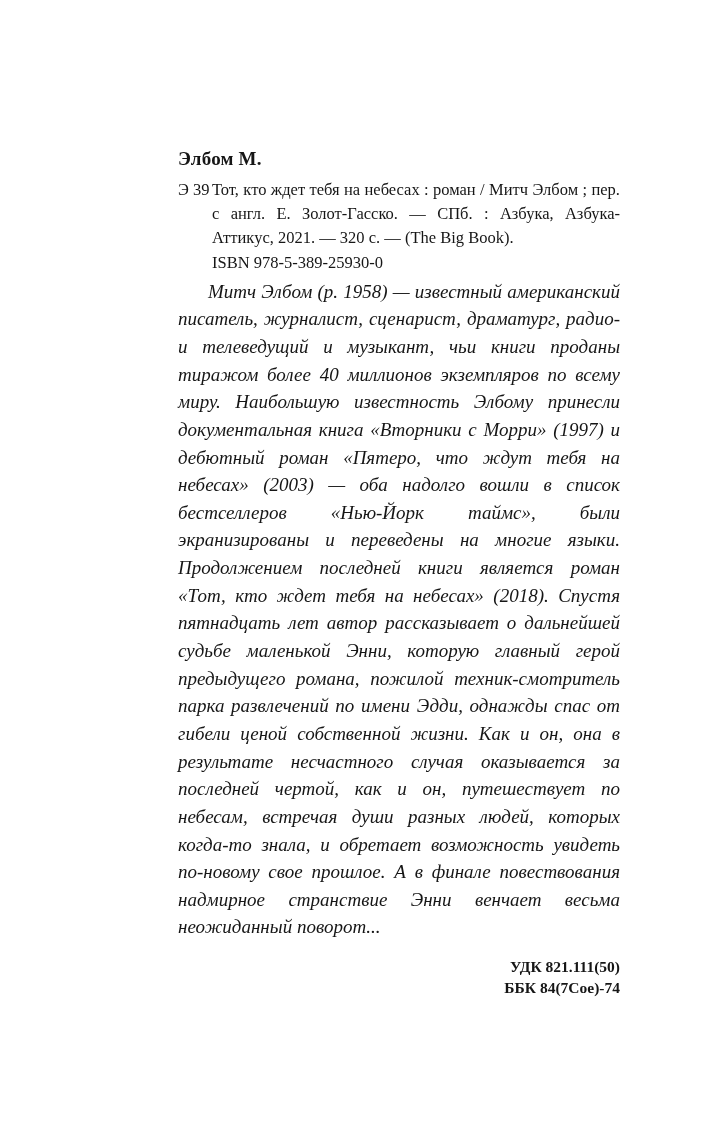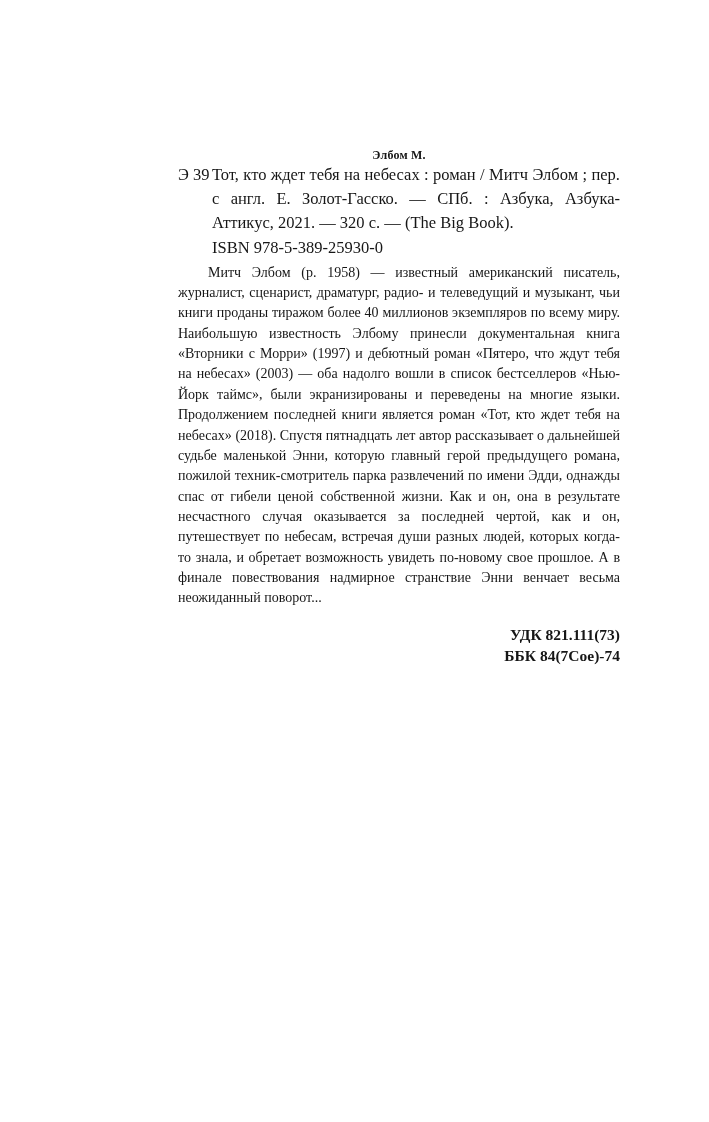--- a/index.html
+++ b/index.html
@@ -26,24 +26,23 @@
 
   .cip-block {
     position: absolute;
     left: 178px;
     top: 148px;
     width: 442px;
   }
 
   .author-line {
     font-weight: bold;
-    font-size: 12px;
+    font-size: 19px;
     letter-spacing: 0.2px;
-    margin: 0 0 0 0;
-    text-align: center;
+    margin: 0 0 8px 0;
   }
 
   .desc-row {
     display: flex;
     align-items: flex-start;
   }
 
   .shelf-mark {
     font-size: 16.5px;
     width: 34px;
@@ -63,26 +62,27 @@
   }
 
   .isbn-line {
     font-size: 16.5px;
     line-height: 1.45;
     margin: 1px 0 3px 0;
     padding-left: 34px;
   }
 
   .annotation {
-    font-size: 14px;
+    font-size: 19px;
     line-height: 1.455;
     text-align: justify;
     text-align-last: left;
     text-indent: 30px;
     margin: 0;
+    font-style: italic;
   }
 
   .classifiers {
     margin-top: 16px;
     text-align: right;
     font-weight: bold;
     font-size: 15.5px;
     line-height: 1.35;
   }
   .classifiers div {
@@ -100,18 +100,18 @@
     <div class="desc-row">
       <div class="shelf-mark">Э 39</div>
       <div class="desc-text">Тот, кто ждет тебя на небесах : роман / Митч Элбом ; пер. с англ. Е. Золот-Гасско. — СПб. : Азбука, Азбука-Аттикус, 2021. — 320 с. — (The Big Book).</div>
     </div>
 
     <div class="isbn-line">ISBN 978-5-389-25930-0</div>
 
     <div class="annotation">Митч Элбом (р. 1958) — известный американский писатель, журналист, сценарист, драматург, радио- и телеведущий и музыкант, чьи книги проданы тиражом более 40 миллионов экземпляров по всему миру. Наибольшую известность Элбому принесли документальная книга «Вторники с Морри» (1997) и дебютный роман «Пятеро, что ждут тебя на небесах» (2003) — оба надолго вошли в список бестселлеров «Нью-Йорк таймс», были экранизированы и переведены на многие языки. Продолжением последней книги является роман «Тот, кто ждет тебя на небесах» (2018). Спустя пятнадцать лет автор рассказывает о дальнейшей судьбе маленькой Энни, которую главный герой предыдущего романа, пожилой техник-смотритель парка развлечений по имени Эдди, однажды спас от гибели ценой собственной жизни. Как и он, она в результате несчастного случая оказывается за последней чертой, как и он, путешествует по небесам, встречая души разных людей, которых когда-то знала, и обретает возможность увидеть по-новому свое прошлое. А в финале повествования надмирное странствие Энни венчает весьма неожиданный поворот...</div>
 
     <div class="classifiers">
-      <div>УДК 821.111(73)</div>
+      <div>УДК 821.111(50)</div>
       <div>ББК 84(7Сое)-74</div>
     </div>
 
   </div>
 </div>
 
 </body></html>

